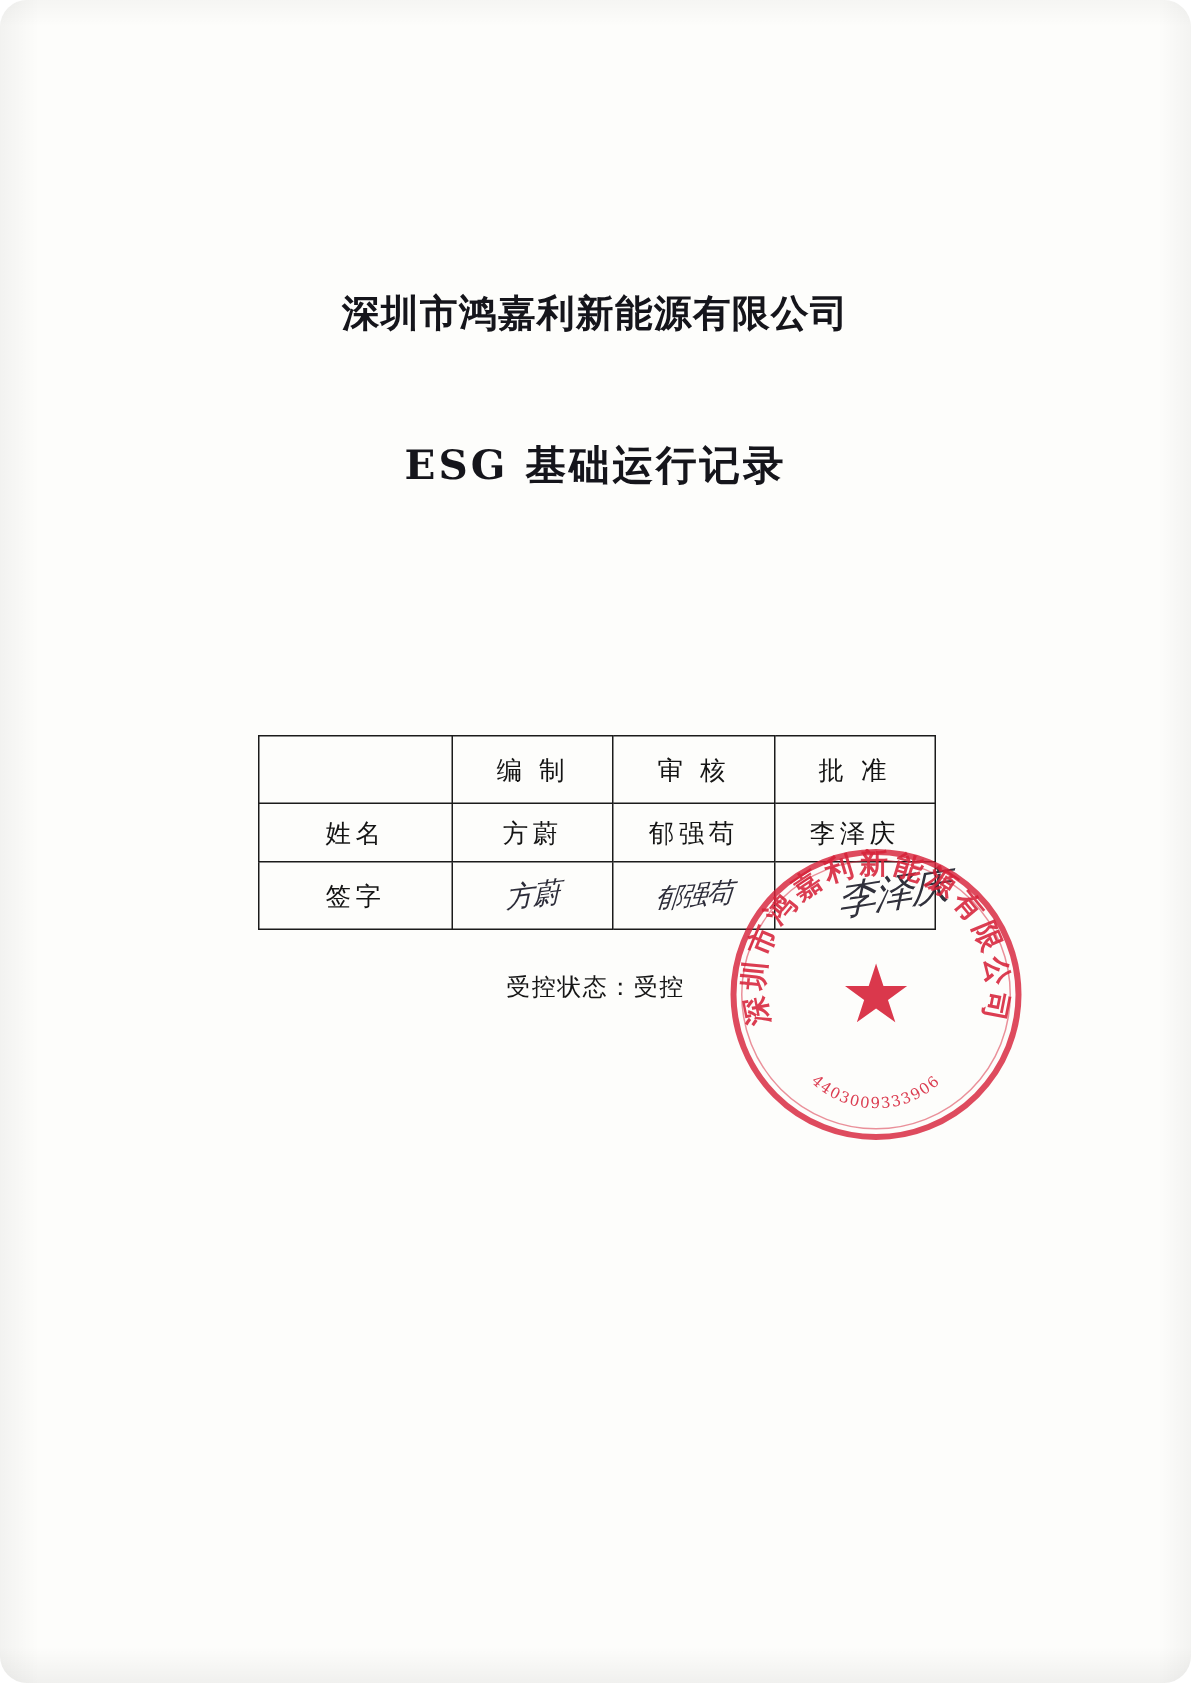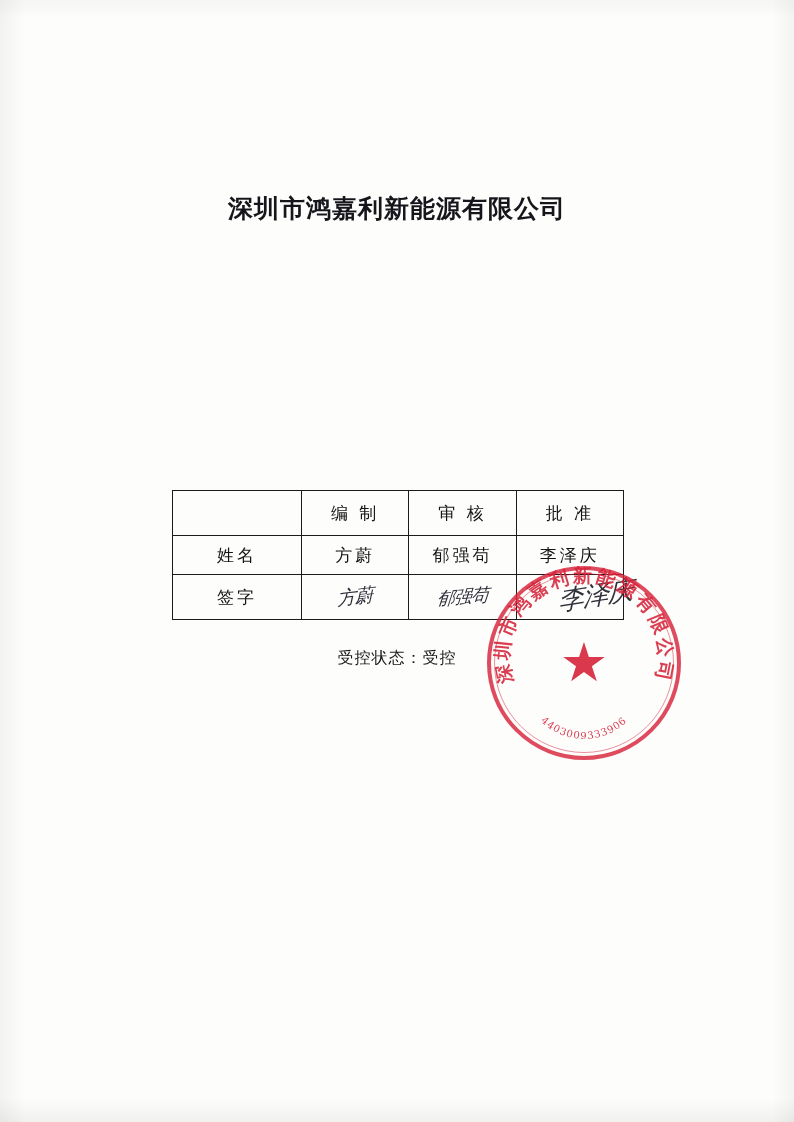--- a/index.html
+++ b/index.html
@@ -18,20 +18,21 @@
   
   .page {
     position: absolute;
     inset: 0;
     background:
       linear-gradient(to right, rgba(0,0,0,0.045) 0px, rgba(0,0,0,0.0) 26px),
       linear-gradient(to left, rgba(0,0,0,0.04) 0px, rgba(0,0,0,0.0) 22px),
       linear-gradient(to bottom, rgba(0,0,0,0.03) 0px, rgba(0,0,0,0.0) 18px),
       linear-gradient(to top, rgba(0,0,0,0.05) 0px, rgba(0,0,0,0.0) 24px),
       #fdfdfb;
+    border-radius: 18px;
   }
   .doc-title {
     position: absolute;
     left: 0;
     right: 0;
     top: 192px;
     text-align: center;
     font-size: 25px;
     letter-spacing: 1px;
     font-weight: 700;
@@ -151,20 +152,21 @@
   }
   .seal .arc-text text { font-size: 19px; letter-spacing: 3px; font-weight: 700; }
   .seal .arc-num text { font-size: 10px; letter-spacing: 1px; }
 </style>
 </head>
 <body>
 
 <div class="page">
 
   <div class="doc-title">深圳市鸿嘉利新能源有限公司</div>
+  <div class="doc-subtitle">ESG 基础运行记录</div>
 
   <table class="sign-table">
     <tbody>
       <tr class="header-row">
         <td class="col-label"></td>
         <td>编 制</td>
         <td>审 核</td>
         <td>批 准</td>
       </tr>
       <tr>

